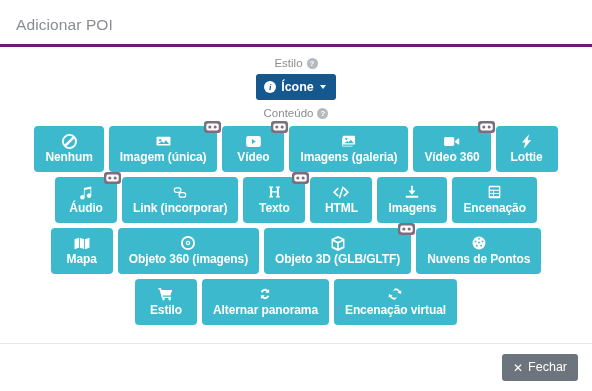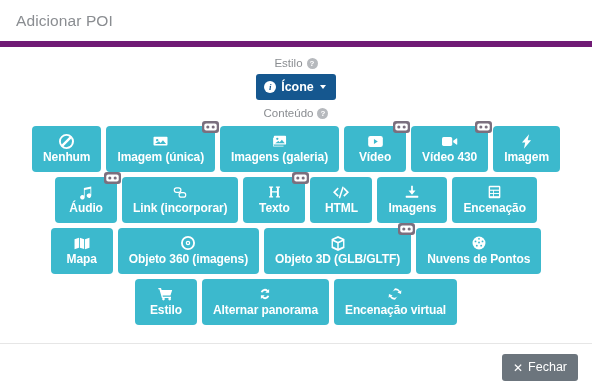--- a/index.html
+++ b/index.html
@@ -20,24 +20,23 @@
     display: flex;
     flex-direction: column;
     background: #ffffff;
   }
 
   
   .modal-header {
     height: 47px;
     min-height: 47px;
     box-sizing: border-box;
-    padding: 0 16px;
-    display: flex;
-    align-items: center;
-    border-bottom: 6px solid #701a75;
+    padding: 16px 16px;
+    display: flex;
+    border-bottom: 3px solid #701a75;
   }
   .modal-title {
     font-size: 15.5px;
     color: #8a8d91;
     font-weight: 400;
     letter-spacing: .1px;
   }
 
   
   .modal-body {
@@ -248,65 +247,65 @@
           <div class="vr-badge">
             <svg width="13" height="8" viewBox="0 0 14 9">
               <rect x="0" y="0.6" width="14" height="7.8" rx="2.2" fill="#ffffff"></rect>
               <circle cx="4" cy="4.5" r="1.75" fill="#7b6f7e"></circle>
               <circle cx="10" cy="4.5" r="1.75" fill="#7b6f7e"></circle>
             </svg>
           </div>
         </div>
         <div class="tile">
           <div class="tile-icon">
-            <svg width="15" height="14" viewBox="0 0 16 16">
-              <path d="M2.5 2h12a1 1 0 011 1v8a1 1 0 01-1 1h-12a1 1 0 01-1-1V3a1 1 0 011-1zm3 2.2a1.3 1.3 0 100 2.6 1.3 1.3 0 000-2.6zM3 10.6h11l-3.3-3.9-2.4 2.8-1.6-1.6zM0.6 4.4v9a1 1 0 001 1h11v-.9h-11a.2.2 0 01-.2-.2v-8.9z"></path>
-            </svg>
-          </div>
-          <div class="tile-label">Imagens (galeria)</div>
-        </div>
-        <div class="tile">
-          <div class="tile-icon">
             <svg width="15" height="11" viewBox="0 0 16 12">
               <rect x="0" y="0" width="16" height="12" rx="2.5"></rect>
               <path d="M6.3 3.2l4.2 2.8-4.2 2.8z" fill="#3cb9cd"></path>
             </svg>
           </div>
           <div class="tile-label">Vídeo</div>
           <div class="vr-badge">
             <svg width="13" height="8" viewBox="0 0 14 9">
               <rect x="0" y="0.6" width="14" height="7.8" rx="2.2" fill="#ffffff"></rect>
               <circle cx="4" cy="4.5" r="1.75" fill="#7b6f7e"></circle>
               <circle cx="10" cy="4.5" r="1.75" fill="#7b6f7e"></circle>
             </svg>
           </div>
         </div>
         <div class="tile">
           <div class="tile-icon">
+            <svg width="15" height="14" viewBox="0 0 16 16">
+              <path d="M2.5 2h12a1 1 0 011 1v8a1 1 0 01-1 1h-12a1 1 0 01-1-1V3a1 1 0 011-1zm3 2.2a1.3 1.3 0 100 2.6 1.3 1.3 0 000-2.6zM3 10.6h11l-3.3-3.9-2.4 2.8-1.6-1.6zM0.6 4.4v9a1 1 0 001 1h11v-.9h-11a.2.2 0 01-.2-.2v-8.9z"></path>
+            </svg>
+          </div>
+          <div class="tile-label">Imagens (galeria)</div>
+        </div>
+        <div class="tile">
+          <div class="tile-icon">
             <svg width="16" height="11" viewBox="0 0 18 12">
               <rect x="0" y="1" width="11.5" height="10" rx="1.8"></rect>
               <path d="M12.6 5.1l3.6-2.6a.6.6 0 01.95.5v6a.6.6 0 01-.95.5l-3.6-2.6z"></path>
             </svg>
           </div>
-          <div class="tile-label">Vídeo 430</div>
+          <div class="tile-label">Vídeo 360</div>
           <div class="vr-badge">
             <svg width="13" height="8" viewBox="0 0 14 9">
               <rect x="0" y="0.6" width="14" height="7.8" rx="2.2" fill="#ffffff"></rect>
               <circle cx="4" cy="4.5" r="1.75" fill="#7b6f7e"></circle>
               <circle cx="10" cy="4.5" r="1.75" fill="#7b6f7e"></circle>
             </svg>
           </div>
         </div>
         <div class="tile">
           <div class="tile-icon">
             <svg width="11" height="15" viewBox="0 0 12 16">
               <path d="M8.8 0L1 9.2h3.6L3.2 16 11 6.6H7.3z"></path>
             </svg>
           </div>
-          <div class="tile-label">Imagem</div>
+          <div class="tile-label">Lottie</div>
         </div>
         <div class="tile">
           <div class="tile-icon">
             <svg width="14" height="15" viewBox="0 0 16 16">
               <path d="M14 1L5.6 2.8v8.6a2.6 2.6 0 10.9 1.95V5.1l6.6-1.4v5.9a2.6 2.6 0 10.9 1.95z"></path>
             </svg>
           </div>
           <div class="tile-label">Áudio</div>
           <div class="vr-badge">
             <svg width="13" height="8" viewBox="0 0 14 9">

